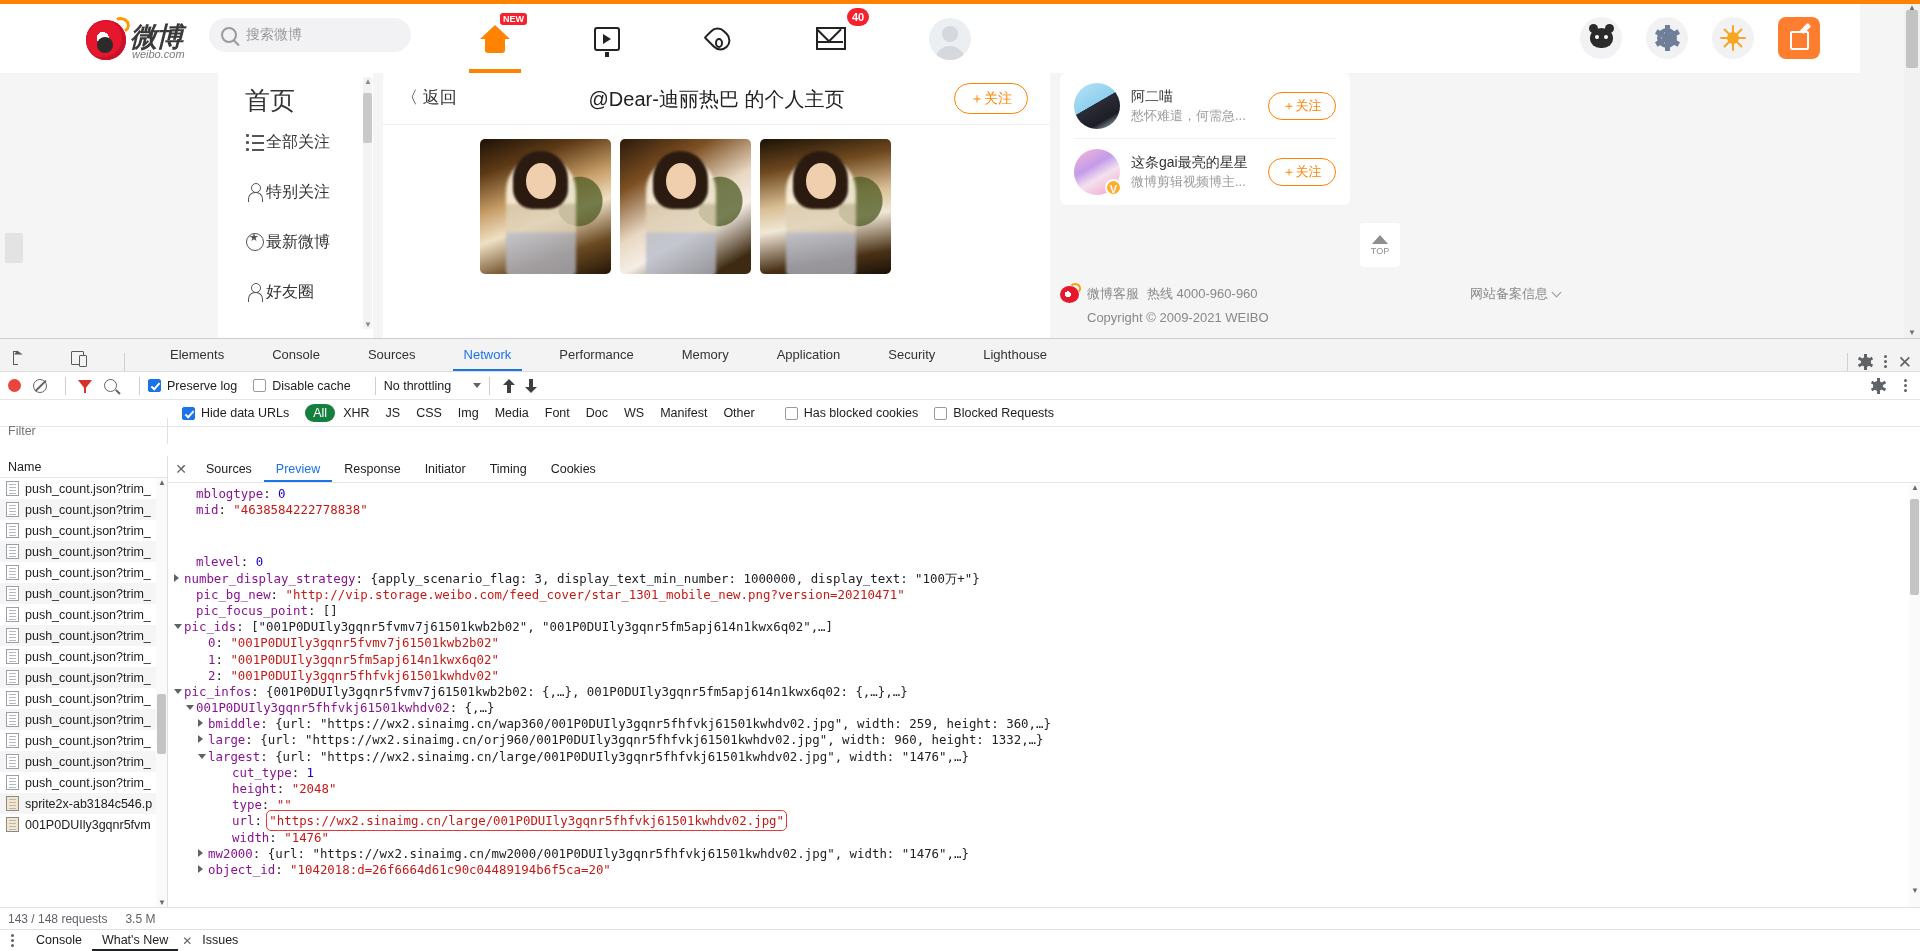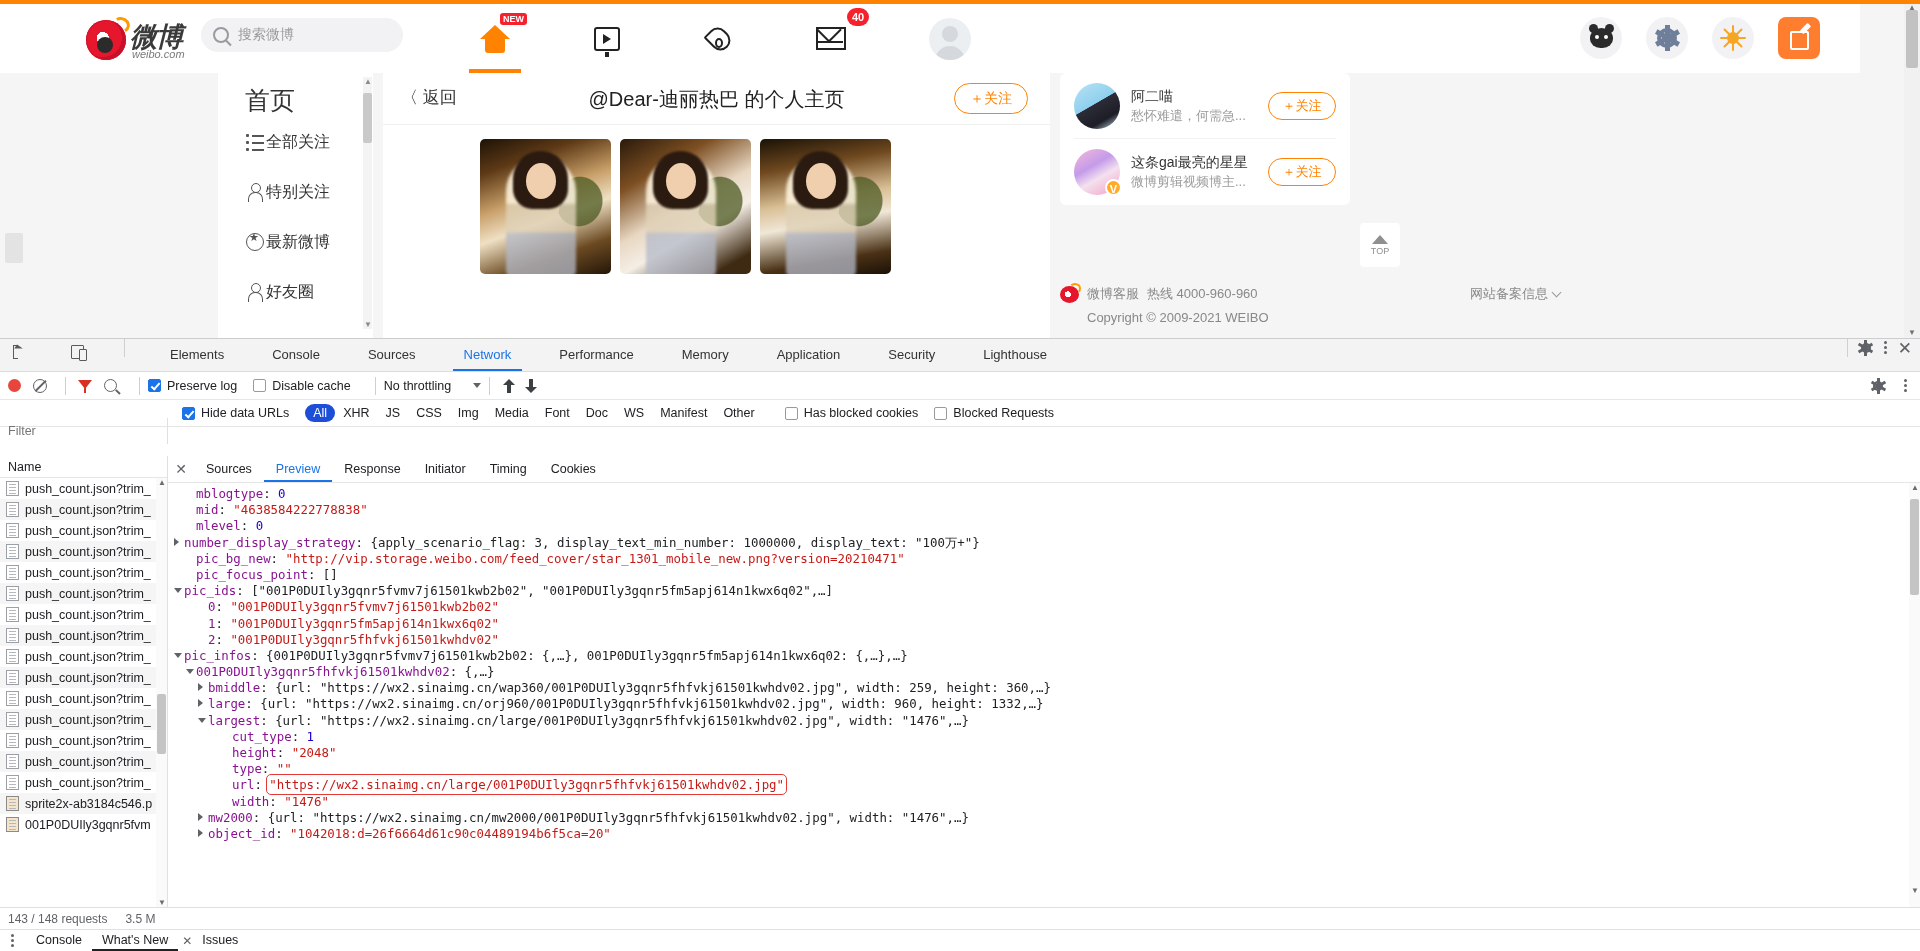--- a/index.html
+++ b/index.html
@@ -21,21 +21,21 @@
      background:radial-gradient(circle at 42% 45%, #fff 0 6px, #e6162d 6px 19px, #c9102a 19px 20px);
      box-shadow:inset 0 0 0 1px #d01229; }
   .wb-logo .pupil { position:absolute; left:11px; top:17px; width:16px; height:16px; border-radius:50%; background:#2b2b2b;}
   .wb-logo .wave { position:absolute; left:26px; top:2px; width:18px; height:16px;
      border:3px solid #ff9a00; border-left-color:transparent; border-bottom-color:transparent;
      border-radius:50%; transform:rotate(15deg); }
   .wb-logo .wbtext { position:absolute; left:44px; top:4px; font-size:27px; font-weight:bold;
      color:#3a3a3a; font-style:italic; letter-spacing:-1px; }
   .wb-logo .wbsub { position:absolute; left:46px; top:33px; font-size:11px; color:#7b7b7b; font-style:italic; }
 
-  .wb-search { position:absolute; left:201px; top:14px; width:202px; height:34px; background:#f2f2f5;
+  .wb-search { position:absolute; left:209px; top:14px; width:202px; height:34px; background:#f2f2f5;
      border-radius:18px; display:flex; align-items:center; padding-left:12px; }
   .wb-search .s-icon { width:16px; height:16px; border:2px solid #9a9a9e; border-radius:50%; position:relative; flex:none;}
   .wb-search .s-icon::after { content:""; position:absolute; right:-5px; bottom:-3px; width:7px; height:2px;
      background:#9a9a9e; transform:rotate(45deg); }
   .wb-search .s-ph { margin-left:9px; font-size:14px; color:#9a9a9e; }
 
   .nav-icons { position:absolute; left:455px; top:0; width:630px; height:69px; }
   .nav-item { position:absolute; top:0; width:80px; height:69px; display:flex; align-items:center; justify-content:center; cursor:pointer;}
   .nav-item.active::after { content:""; position:absolute; bottom:0; left:14px; width:52px; height:4px; background:#ff8200; }
   .home-ico { width:30px; height:28px; position:relative; }
@@ -161,21 +161,21 @@
 
   
   .browser-scroll { position:absolute; right:0; top:4px; width:16px; height:334px; background:#f1f1f1;}
   .browser-scroll .bt { position:absolute; left:2px; top:6px; width:12px; height:58px; background:#c2c2c2; border-radius:2px;}
   .browser-scroll .up,.browser-scroll .dn{ position:absolute; left:4px; font-size:8px; color:#707070;}
   .browser-scroll .up{top:-1px;} .browser-scroll .dn{bottom:1px;}
 
   
   .devtools { position:absolute; left:0; top:338px; width:1920px; height:613px; background:#fff;
      border-top:1px solid #cdcdcd; font-family:"Liberation Sans","DejaVu Sans",sans-serif;}
-  .dt-tabs { height:33px; display:flex; align-items:flex-start; border-bottom:1px solid #dcdcdc; background:#f3f3f3; position:relative;gap:26px;}
+  .dt-tabs { height:33px; display:flex; align-items:flex-end; border-bottom:1px solid #dcdcdc; background:#f3f3f3; position:relative;gap:26px;}
   .dt-ico-btn { width:26px; height:26px; margin-left:6px; display:flex; align-items:center; justify-content:center; cursor:pointer;}
   .cursor-ico { width:13px; height:14px; position:relative;}
   .cursor-ico::before{ content:""; position:absolute; left:2px; top:1px; width:0;height:0;
     border-left:7px solid #5a5a5a; border-bottom:5px solid transparent; border-top:0 solid transparent; transform:rotate(35deg);}
   .cursor-ico .brk { position:absolute; inset:0; border-left:1.5px solid #5a5a5a; border-top:1.5px solid #5a5a5a;
     border-bottom:1.5px solid #5a5a5a; width:5px;}
   .device-ico { width:13px; height:14px; border:1.5px solid #5a5a5a; border-radius:1px; position:relative;}
   .device-ico::after { content:""; position:absolute; right:-4px; top:3px; width:6px; height:10px;
     border:1.5px solid #5a5a5a; border-radius:1px; background:#f3f3f3;}
   .dt-sep { width:1px; height:18px; background:#cfcfcf; margin:0 8px;}
@@ -217,21 +217,21 @@
   .gear2 .ring{position:absolute;inset:3px;border:2px solid #5f6368;border-radius:50%;}
   .gear2 .tooth{position:absolute;left:6.5px;top:0;width:3px;height:16px;background:#5f6368;}
   .gear2 .tooth.b{transform:rotate(60deg);} .gear2 .tooth.c{transform:rotate(120deg);}
   .kebab2 { position:absolute; right:12px;}
 
   .dt-filterbar { height:27px; display:flex; align-items:center; border-bottom:1px solid #e6e6e6; padding-left:0; font-size:12.5px;}
   .filter-input { width:168px; height:26px; border:none; border-right:1px solid #e0e0e0; padding-left:8px;
     font-size:12.5px; color:#000000; outline:none; font-family:inherit; background:transparent;margin-top:36px;}
   .ftypes { display:flex; align-items:center; gap:0; padding-left:14px;}
   .ftype { padding:2px 8px; font-size:12.5px; color:#202124; border-radius:10px; cursor:pointer;}
-  .ftype.sel { background:#1d4ed8; color:#fff;}
+  .ftype.sel { background:#15803d; color:#fff;}
 
   .dt-main { position:absolute; left:0; top:117px; right:0; bottom:44px; display:flex;}
   .req-pane { width:168px; border-right:1px solid #e0e0e0; position:relative; overflow:hidden; background:#fff;}
   .req-head { height:22px; border-bottom:1px solid #e6e6e6; font-size:12.5px; color:#202124; padding-left:8px; line-height:22px;}
   .req-list { position:absolute; top:22px; left:0; right:0; bottom:0; overflow:hidden;}
   .req-row { height:21px; display:flex; align-items:center; gap:6px; padding-left:6px; font-size:12.5px; color:#202124;
     white-space:nowrap; overflow:hidden; cursor:pointer;}
   .req-row:nth-child(even){ background:#f5f5f5;}
   .file-ico { width:13px; height:15px; flex:none; background:#fff; border:1px solid #9aa0a6; position:relative;}
   .file-ico::before{content:"";position:absolute;left:2px;top:2px;right:2px;height:1px;background:#b5b9bd;
@@ -672,21 +672,21 @@
           <div class="dtab active">Preview</div>
           <div class="dtab">Response</div>
           <div class="dtab">Initiator</div>
           <div class="dtab">Timing</div>
           <div class="dtab">Cookies</div>
         </div>
 
         <div class="json-view" id="json-view">
             <div class="jline" style="padding-left: 28px;"><span class="k">mblogtype</span><span class="p">: </span><span class="n">0</span></div>
             <div class="jline" style="padding-left: 28px;"><span class="k">mid</span><span class="p">: </span><span class="s">"4638584222778838"</span></div>
-            <div class="jline" style="padding-left: 28px;"><span class="k">mlevel</span><span class="p">: </span><span class="n">0</span></div>
+            <div class="jline" style="padding-left: 28px; margin-top: 36px;"><span class="k">mlevel</span><span class="p">: </span><span class="n">0</span></div>
             <div class="jline" style="padding-left: 16px;"><span class="tri-c" style="left: 6px;"></span><span class="k">number_display_strategy</span><span class="p">: </span><span class="p">{apply_scenario_flag: 3, display_text_min_number: 1000000, display_text: "100万+"}</span></div>
             <div class="jline" style="padding-left: 28px;"><span class="k">pic_bg_new</span><span class="p">: </span><span class="s">"http://vip.storage.weibo.com/feed_cover/star_1301_mobile_new.png?version=20210471"</span></div>
             <div class="jline" style="padding-left: 28px;"><span class="k">pic_focus_point</span><span class="p">: </span><span class="p">[]</span></div>
             <div class="jline" style="padding-left: 16px;"><span class="tri-o" style="left: 6px;"></span><span class="k">pic_ids</span><span class="p">: </span><span class="p">["001P0DUIly3gqnr5fvmv7j61501kwb2b02", "001P0DUIly3gqnr5fm5apj614n1kwx6q02",…]</span></div>
             <div class="jline" style="padding-left: 40px;"><span class="k">0</span><span class="p">: </span><span class="s">"001P0DUIly3gqnr5fvmv7j61501kwb2b02"</span></div>
             <div class="jline" style="padding-left: 40px;"><span class="k">1</span><span class="p">: </span><span class="s">"001P0DUIly3gqnr5fm5apj614n1kwx6q02"</span></div>
             <div class="jline" style="padding-left: 40px;"><span class="k">2</span><span class="p">: </span><span class="s">"001P0DUIly3gqnr5fhfvkj61501kwhdv02"</span></div>
             <div class="jline" style="padding-left: 16px;"><span class="tri-o" style="left: 6px;"></span><span class="k">pic_infos</span><span class="p">: </span><span class="p">{001P0DUIly3gqnr5fvmv7j61501kwb2b02: {,…}, 001P0DUIly3gqnr5fm5apj614n1kwx6q02: {,…},…}</span></div>
             <div class="jline" style="padding-left: 28px;"><span class="tri-o" style="left: 18px;"></span><span class="k">001P0DUIly3gqnr5fhfvkj61501kwhdv02</span><span class="p">: </span><span class="p">{,…}</span></div>
             <div class="jline" style="padding-left: 40px;"><span class="tri-c" style="left: 30px;"></span><span class="k">bmiddle</span><span class="p">: </span><span class="p">{url: "https://wx2.sinaimg.cn/wap360/001P0DUIly3gqnr5fhfvkj61501kwhdv02.jpg", width: 259, height: 360,…}</span></div>

